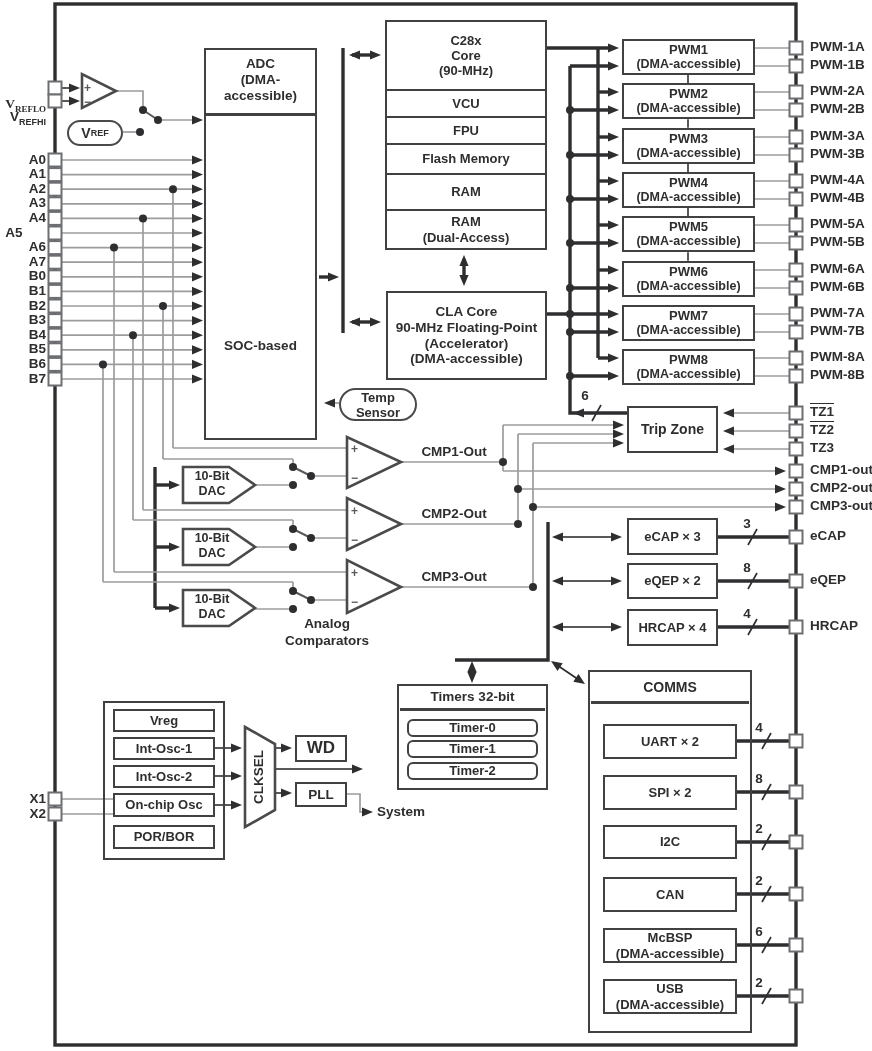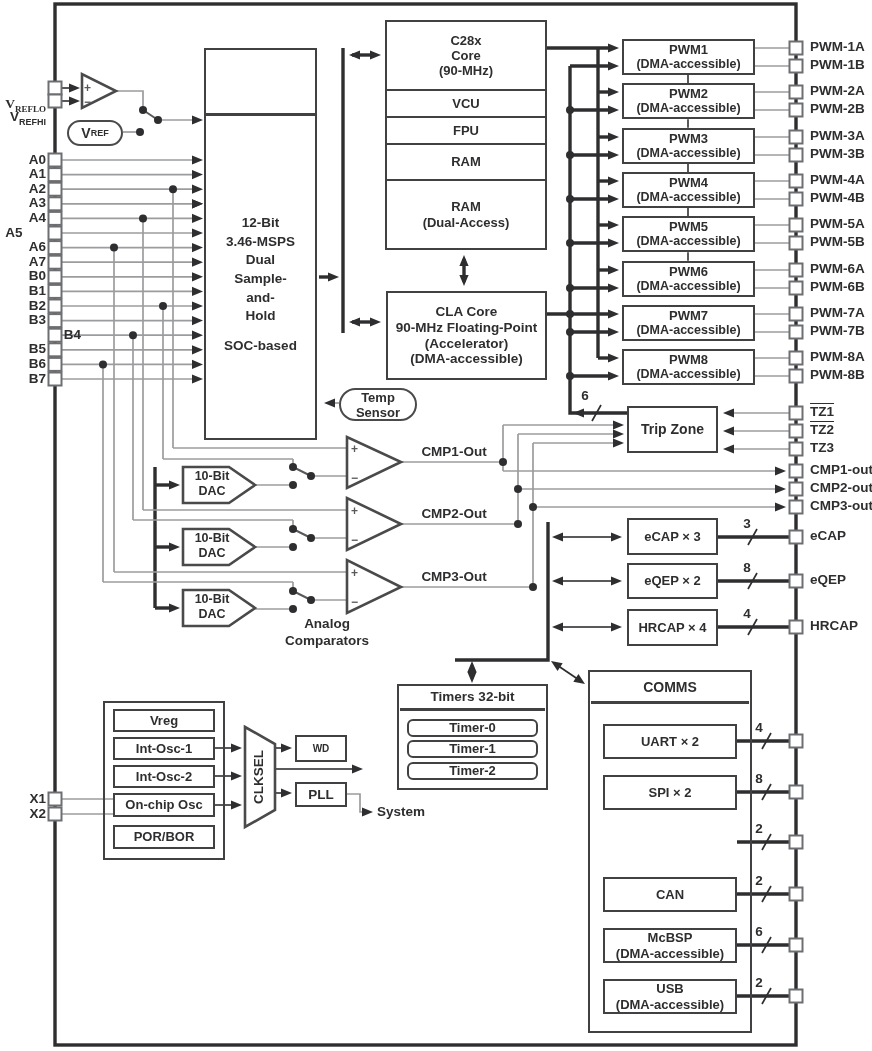--- a/index.html
+++ b/index.html
@@ -366,35 +366,33 @@
         <line x1="762" y1="953" x2="771" y2="937" class="s"></line>
         <rect x="789.5" y="938.5" width="13" height="13" class="pinbx"></rect>
         <line x1="762" y1="1004" x2="771" y2="988" class="s"></line>
         <rect x="789.5" y="989.5" width="13" height="13" class="pinbx"></rect>
         <rect x="48.5" y="792.5" width="13" height="13" class="pinbx"></rect>
         <rect x="48.5" y="807.5" width="13" height="13" class="pinbx"></rect>
       </g>
 </svg>
 
 <div class="box" style="left:204px;top:48px;width:113px;height:392px;"></div>
+<div class="lbl c" style="left:204px;top:56px;width:113px;">ADC
+(DMA-
+accessible)</div>
 <div class="divider" style="left:206px;top:113px;width:109px;"></div>
-<div class="lbl c" style="left:204px;top:214px;width:113px;line-height:1.38;">12-Bit
-3.46-MSPS
-Dual
-Sample-
-and-
-Hold</div>
 <div class="lbl c" style="left:204px;top:338px;width:113px;">SOC-based</div>
 
 <div class="box stack" style="left:385px;top:20px;width:162px;height:230px;flex-direction:column;">
   <div style="height:67px;">C28x
 Core
 (90-MHz)</div>
   <div style="height:25px;">VCU</div>
   <div style="height:25px;">FPU</div>
+  <div style="height:28px;">Flash Memory</div>
   <div style="height:34px;">RAM</div>
   <div style="flex:1;">RAM
 (Dual-Access)</div>
 </div>
 
 <div class="box f135" style="left:386px;top:291px;width:161px;height:89px;font-size:13.5px;">CLA Core
 90-MHz Floating-Point
 (Accelerator)
 (DMA-accessible)</div>
 
@@ -431,38 +429,38 @@
 <div class="box tbox" style="left:397px;top:684px;width:151px;height:106px;"></div>
 <div class="lbl c" style="left:397px;top:689px;width:151px;">Timers 32-bit</div>
 <div class="divider" style="left:400px;top:708px;width:145px;"></div>
 
 
 <div class="box tbox" style="left:588px;top:670px;width:164px;height:363px;"></div>
 <div class="lbl c f14" style="left:588px;top:679px;width:164px;">COMMS</div>
 <div class="divider" style="left:591px;top:701px;width:158px;"></div>
 
 <div class="box tbox" style="left:103px;top:701px;width:122px;height:159px;"></div>
-<div class="box b24 f135" style="left:295px;top:735px;width:52px;height:27px;font-size:10px;">WD</div>
+<div class="box b24 f135" style="left:295px;top:735px;width:52px;height:27px;font-size:17px;">WD</div>
 <div class="box b24 f135" style="left:295px;top:782px;width:52px;height:25px;font-size:13.5px;">PLL</div>
 <div class="lbl c rot" style="left:220px;top:768px;width:80px;height:18px;">CLKSEL</div>
 <div class="lbl" style="left:377px;top:804px;width:62px;">System</div>
 
 <div class="lbl r" style="left: 0px; top: 151.5px; width: 46px;">A0</div>
     <div class="lbl r" style="left: 0px; top: 166.1px; width: 46px;">A1</div>
     <div class="lbl r" style="left: 0px; top: 180.7px; width: 46px;">A2</div>
     <div class="lbl r" style="left: 0px; top: 195.3px; width: 46px;">A3</div>
     <div class="lbl r" style="left: 0px; top: 209.9px; width: 46px;">A4</div>
     <div class="lbl r" style="left: 0px; top: 224.5px; width: 28px; text-align: center;">A5</div>
     <div class="lbl r" style="left: 0px; top: 239.1px; width: 46px;">A6</div>
     <div class="lbl r" style="left: 0px; top: 253.7px; width: 46px;">A7</div>
     <div class="lbl r" style="left: 0px; top: 268.3px; width: 46px;">B0</div>
     <div class="lbl r" style="left: 0px; top: 282.9px; width: 46px;">B1</div>
     <div class="lbl r" style="left: 0px; top: 297.5px; width: 46px;">B2</div>
     <div class="lbl r" style="left: 0px; top: 312.1px; width: 46px;">B3</div>
-    <div class="lbl r" style="left: 0px; top: 326.7px; width: 46px; margin-left: 35px;">B4</div>
+    <div class="lbl r" style="left: 0px; top: 326.7px; width: 46px;">B4</div>
     <div class="lbl r" style="left: 0px; top: 341.3px; width: 46px;">B5</div>
     <div class="lbl r" style="left: 0px; top: 355.9px; width: 46px;">B6</div>
     <div class="lbl r" style="left: 0px; top: 370.5px; width: 46px;">B7</div>
     <div class="lbl " style="left: 810px; top: 39px; width: 72px;">PWM-1A</div>
     <div class="lbl " style="left: 810px; top: 57px; width: 72px;">PWM-1B</div>
     <div class="box b24" style="left: 622px; top: 39px; width: 133px; height: 36px; flex-direction: column;"><div>PWM1</div><div class="f12">(DMA-accessible)</div></div>
     <div class="lbl " style="left: 810px; top: 83px; width: 72px;">PWM-2A</div>
     <div class="lbl " style="left: 810px; top: 101px; width: 72px;">PWM-2B</div>
     <div class="box b24" style="left: 622px; top: 83px; width: 133px; height: 36px; flex-direction: column;"><div>PWM2</div><div class="f12">(DMA-accessible)</div></div>
     <div class="lbl " style="left: 810px; top: 128px; width: 72px;">PWM-3A</div>
@@ -496,20 +494,21 @@
     <div class="lbl " style="left: 810px; top: 572px; width: 70px;">eQEP</div>
     <div class="box " style="left: 627px; top: 563px; width: 91px; height: 36px;">eQEP × 2</div>
     <div class="lbl c" style="left: 736px; top: 606px; width: 22px;">4</div>
     <div class="lbl " style="left: 810px; top: 618px; width: 70px;">HRCAP</div>
     <div class="box " style="left: 627px; top: 609px; width: 91px; height: 37px;">HRCAP × 4</div>
     <div class="lbl c" style="left: 748px; top: 720px; width: 22px;">4</div>
     <div class="box b24" style="left: 603px; top: 724px; width: 134px; height: 35px;">UART × 2</div>
     <div class="lbl c" style="left: 748px; top: 771px; width: 22px;">8</div>
     <div class="box b24" style="left: 603px; top: 775px; width: 134px; height: 35px;">SPI × 2</div>
     <div class="lbl c" style="left: 748px; top: 821px; width: 22px;">2</div>
+    <div class="box b24" style="left: 603px; top: 825px; width: 134px; height: 34px;">I2C</div>
     <div class="lbl c" style="left: 748px; top: 873px; width: 22px;">2</div>
     <div class="box b24" style="left: 603px; top: 877px; width: 134px; height: 35px;">CAN</div>
     <div class="lbl c" style="left: 748px; top: 924px; width: 22px;">6</div>
     <div class="box b24" style="left: 603px; top: 928px; width: 134px; height: 35px;">McBSP
 (DMA-accessible)</div>
     <div class="lbl c" style="left: 748px; top: 975px; width: 22px;">2</div>
     <div class="box b24" style="left: 603px; top: 979px; width: 134px; height: 35px;">USB
 (DMA-accessible)</div>
     <div class="box b22 f13" style="left: 407px; top: 719px; width: 131px; height: 18px;">Timer-0</div>
     <div class="box b22 f13" style="left: 407px; top: 740px; width: 131px; height: 18px;">Timer-1</div>

